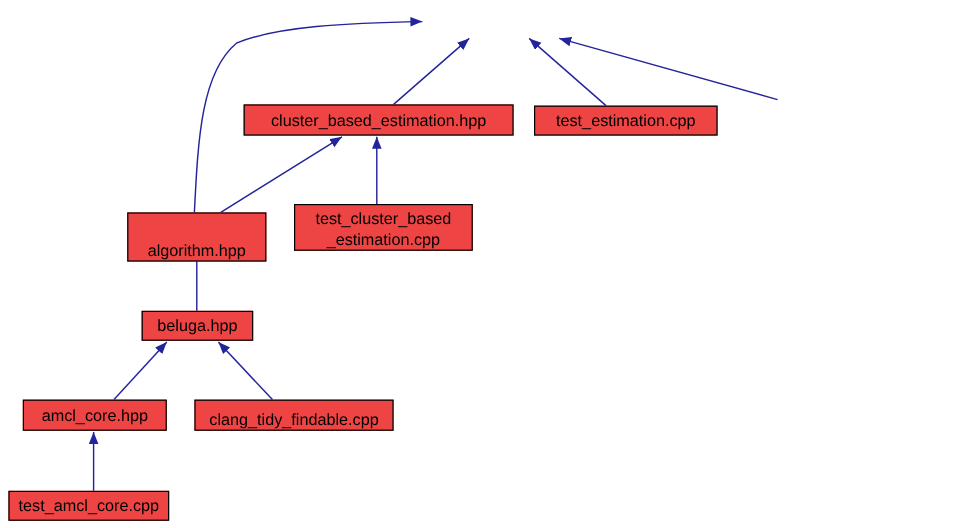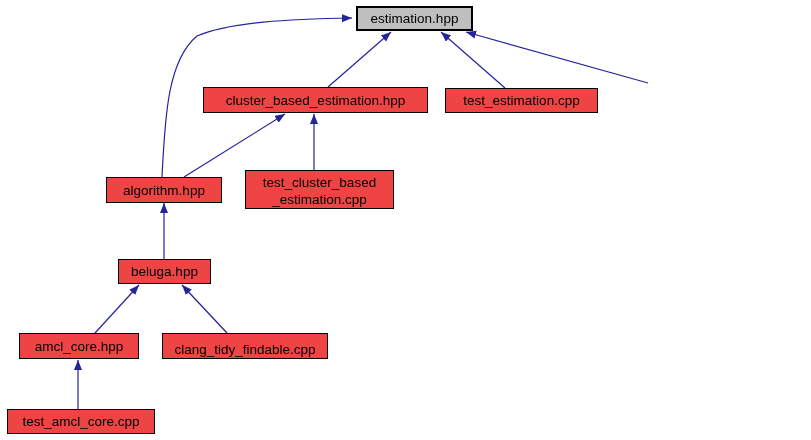--- a/index.html
+++ b/index.html
@@ -37,26 +37,26 @@
   }
   .node.root {
     background: #bfbfbf;
     border-width: 2px;
   }
   
   #n-estimation        { left: 356px; top:   6px; width: 117px; height: 25px; }
   #n-cluster           { left: 203px; top:  87px; width: 225px; height: 26px; }
   #n-test-estimation   { left: 445px; top:  88px; width: 153px; height: 25px; }
   #n-test-multivariate { left: 621px; top:  83px; width: 185px; height: 39px; }
-  #n-algorithm         { left: 106px; top: 177px; width: 116px; height: 26px; }
+  #n-algorithm         { left: 106px; top: 177px; width: 116px; height: 41px; align-items: flex-end; }
   #n-test-cluster      { left: 245px; top: 170px; width: 149px; height: 39px; align-items: flex-end; }
   #n-beluga            { left: 118px; top: 259px; width:  93px; height: 25px; }
   #n-amcl-core         { left:  19px; top: 333px; width: 120px; height: 26px; }
   #n-clang-tidy        { left: 162px; top: 333px; width: 166px; height: 26px; align-items: flex-end; }
-  #n-test-amcl-core    { left:   7px; top: 409px; width: 148px; height: 25px; }
+  #n-test-amcl-core    { left:   7px; top: 409px; width: 134px; height: 25px; }
 </style>
 </head>
 <body>
 
 <div class="graph">
 
   <svg class="edges" width="811" height="440" viewBox="0 0 811 440" xmlns="http://www.w3.org/2000/svg">
     <defs>
       <marker id="arrowhead" markerUnits="userSpaceOnUse" markerWidth="12" markerHeight="10" refX="10" refY="4" orient="auto">
         <path d="M0,0 L10,4 L0,8 z" fill="#23239b"></path>
@@ -67,23 +67,20 @@
     <path class="edge" d="M505,88 L441,32" marker-end="url(#arrowhead)"></path>
     <path class="edge" d="M648,83 L466,32" marker-end="url(#arrowhead)"></path>
     <path class="edge" d="M184,177 L285,114" marker-end="url(#arrowhead)"></path>
     <path class="edge" d="M314,170 L314,114" marker-end="url(#arrowhead)"></path>
     <path class="edge" d="M164,259 L164,203" marker-end="url(#arrowhead)"></path>
     <path class="edge" d="M95,333 L139,285" marker-end="url(#arrowhead)"></path>
     <path class="edge" d="M227,333 L182,285" marker-end="url(#arrowhead)"></path>
     <path class="edge" d="M78,409 L78,360" marker-end="url(#arrowhead)"></path>
   </svg>
 
-  <div class="node root" id="n-estimation">
-    <span>estimation.hpp</span>
-  </div>
 
   <div class="node" id="n-cluster">
     <span>cluster_based_estimation.hpp</span>
   </div>
 
   <div class="node" id="n-test-estimation">
     <span>test_estimation.cpp</span>
   </div>
 
 

